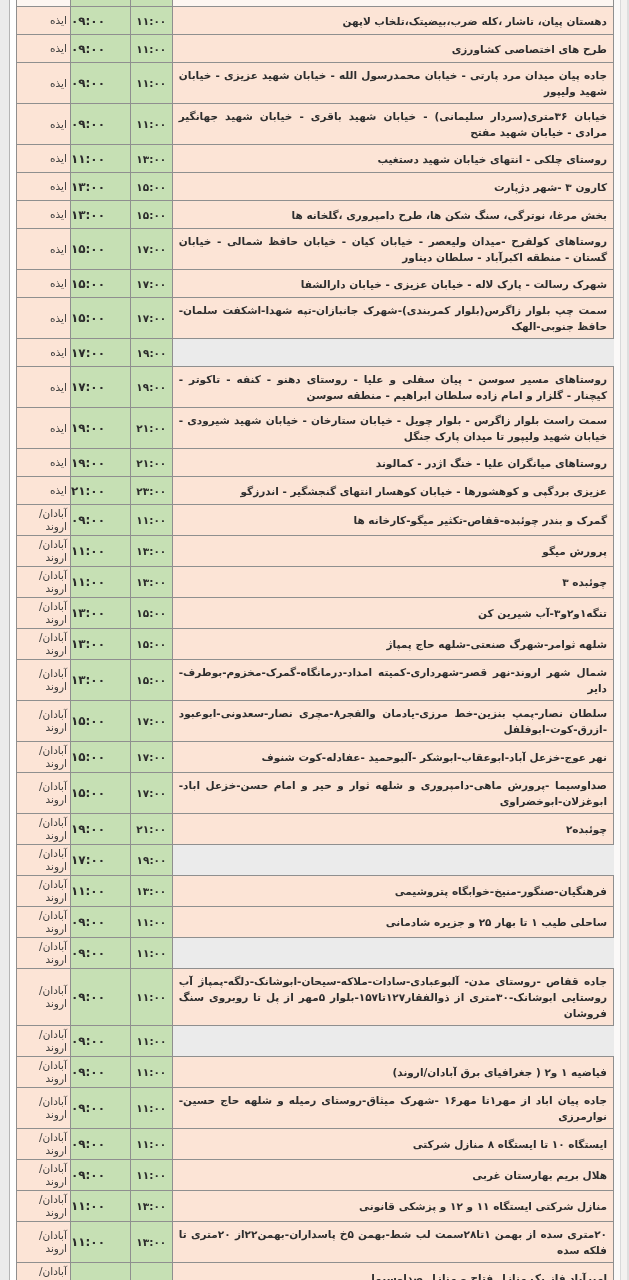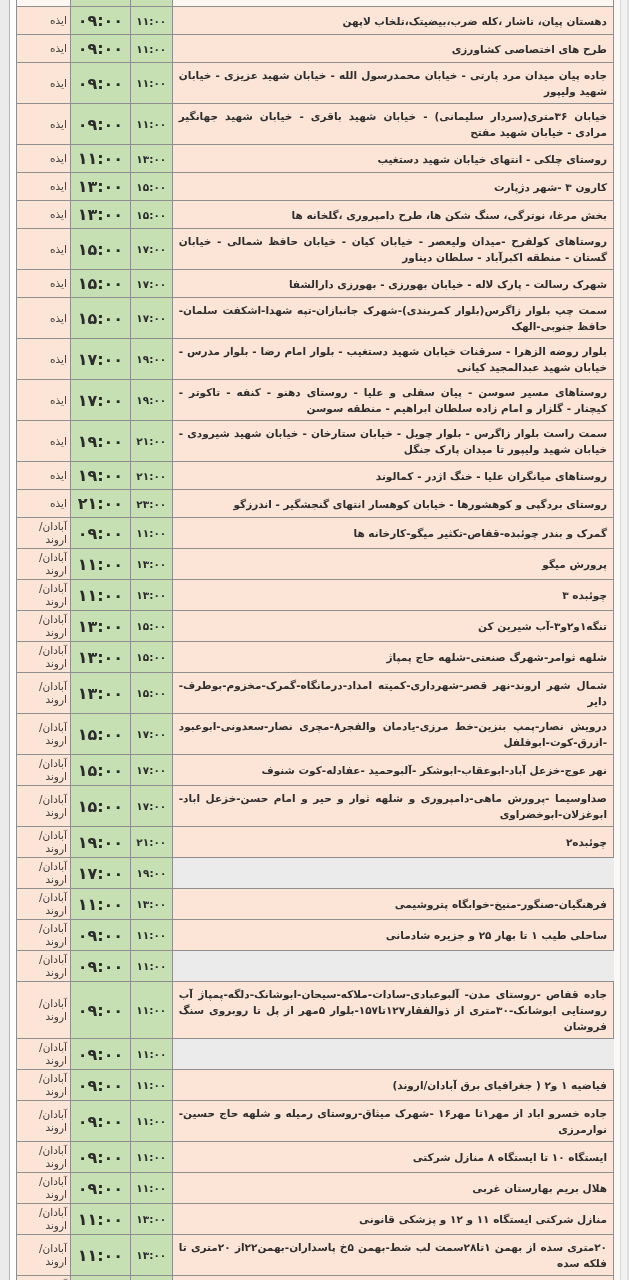--- a/index.html
+++ b/index.html
@@ -23,21 +23,21 @@
     border-left:1px solid #8f8f8f;
   }
   .row { display:flex; align-items:stretch; border-bottom:1px solid #8f8f8f; min-height:28px; }
   .cell { border-right:1px solid #8f8f8f; display:flex; align-items:center; overflow:hidden; }
   .cell > span { width:100%; direction:rtl; unicode-bidi:embed; }
 
   .c-city { width:54px; background:#fce4d6; }
   .c-city > span { text-align:right; font-size:10.5px; color:#3c3c3c; padding:2px 3px; line-height:13px; }
 
   .c-from { width:60px; background:#c6e0b4; }
-  .c-from > span { text-align:center; font-size:16px; font-weight:700; color:#2b2b2b; padding:2px 0; }
+  .c-from > span { text-align:left; font-size:12px; font-weight:700; color:#2b2b2b; padding:2px 0; }
 
   .c-to { width:42px; background:#c6e0b4; }
   .c-to > span { text-align:center; font-size:10.5px; font-weight:700; color:#2b2b2b; padding:2px 2px; }
 
   .c-desc { width:442px; background:#fce4d6; }
   .c-desc > span {
     text-align:justify; font-size:10.5px; font-weight:700; color:#2e2e2e;
     padding:4px 6px; line-height:16px;
   }
 
@@ -185,21 +185,21 @@
       <div class="cell c-city">
             <span>ایذه</span>
           </div>
       <div class="cell c-from">
             <span>۱۵:۰۰</span>
           </div>
       <div class="cell c-to">
             <span>۱۷:۰۰</span>
           </div>
       <div class="cell c-desc">
-            <span>شهرک رسالت - پارک لاله - خیابان بهورزی - بهورزی دارالشفا</span>
+            <span>شهرک رسالت - پارک لاله - خیابان عزیزی - خیابان دارالشفا</span>
           </div>
     </div>
 
     <div class="row">
       <div class="cell c-city">
             <span>ایذه</span>
           </div>
       <div class="cell c-from">
             <span>۱۵:۰۰</span>
           </div>
@@ -214,23 +214,20 @@
     <div class="row">
       <div class="cell c-city">
             <span>ایذه</span>
           </div>
       <div class="cell c-from">
             <span>۱۷:۰۰</span>
           </div>
       <div class="cell c-to">
             <span>۱۹:۰۰</span>
           </div>
-      <div class="cell c-desc">
-            <span>بلوار روضه الزهرا - سرقنات خیابان شهید دستغیب - بلوار امام رضا - بلوار مدرس - خیابان شهید عبدالمجید کیانی</span>
-          </div>
     </div>
 
     <div class="row">
       <div class="cell c-city">
             <span>ایذه</span>
           </div>
       <div class="cell c-from">
             <span>۱۷:۰۰</span>
           </div>
       <div class="cell c-to">
@@ -275,21 +272,21 @@
       <div class="cell c-city">
             <span>ایذه</span>
           </div>
       <div class="cell c-from">
             <span>۲۱:۰۰</span>
           </div>
       <div class="cell c-to">
             <span>۲۳:۰۰</span>
           </div>
       <div class="cell c-desc">
-            <span>روستای بردگپی و کوهشورها - خیابان کوهسار انتهای گنجشگیر - اندرزگو</span>
+            <span>عزیزی بردگپی و کوهشورها - خیابان کوهسار انتهای گنجشگیر - اندرزگو</span>
           </div>
     </div>
 
     <div class="row">
       <div class="cell c-city">
             <span>آبادان/اروند</span>
           </div>
       <div class="cell c-from">
             <span>۰۹:۰۰</span>
           </div>
@@ -380,21 +377,21 @@
       <div class="cell c-city">
             <span>آبادان/اروند</span>
           </div>
       <div class="cell c-from">
             <span>۱۵:۰۰</span>
           </div>
       <div class="cell c-to">
             <span>۱۷:۰۰</span>
           </div>
       <div class="cell c-desc">
-            <span>درویش نصار-پمپ بنزین-خط مرزی-یادمان والفجر۸-مچری نصار-سعدونی-ابوعبود -ازرق-کوت-ابوفلفل</span>
+            <span>سلطان نصار-پمپ بنزین-خط مرزی-یادمان والفجر۸-مچری نصار-سعدونی-ابوعبود -ازرق-کوت-ابوفلفل</span>
           </div>
     </div>
 
     <div class="row">
       <div class="cell c-city">
             <span>آبادان/اروند</span>
           </div>
       <div class="cell c-from">
             <span>۱۵:۰۰</span>
           </div>
@@ -536,21 +533,21 @@
       <div class="cell c-city">
             <span>آبادان/اروند</span>
           </div>
       <div class="cell c-from">
             <span>۰۹:۰۰</span>
           </div>
       <div class="cell c-to">
             <span>۱۱:۰۰</span>
           </div>
       <div class="cell c-desc">
-            <span>جاده خسرو اباد از مهر۱تا مهر۱۶ -شهرک میثاق-روستای رمیله و شلهه حاج حسین-نوارمرزی</span>
+            <span>جاده پیان اباد از مهر۱تا مهر۱۶ -شهرک میثاق-روستای رمیله و شلهه حاج حسین-نوارمرزی</span>
           </div>
     </div>
 
     <div class="row">
       <div class="cell c-city">
             <span>آبادان/اروند</span>
           </div>
       <div class="cell c-from">
             <span>۰۹:۰۰</span>
           </div>

